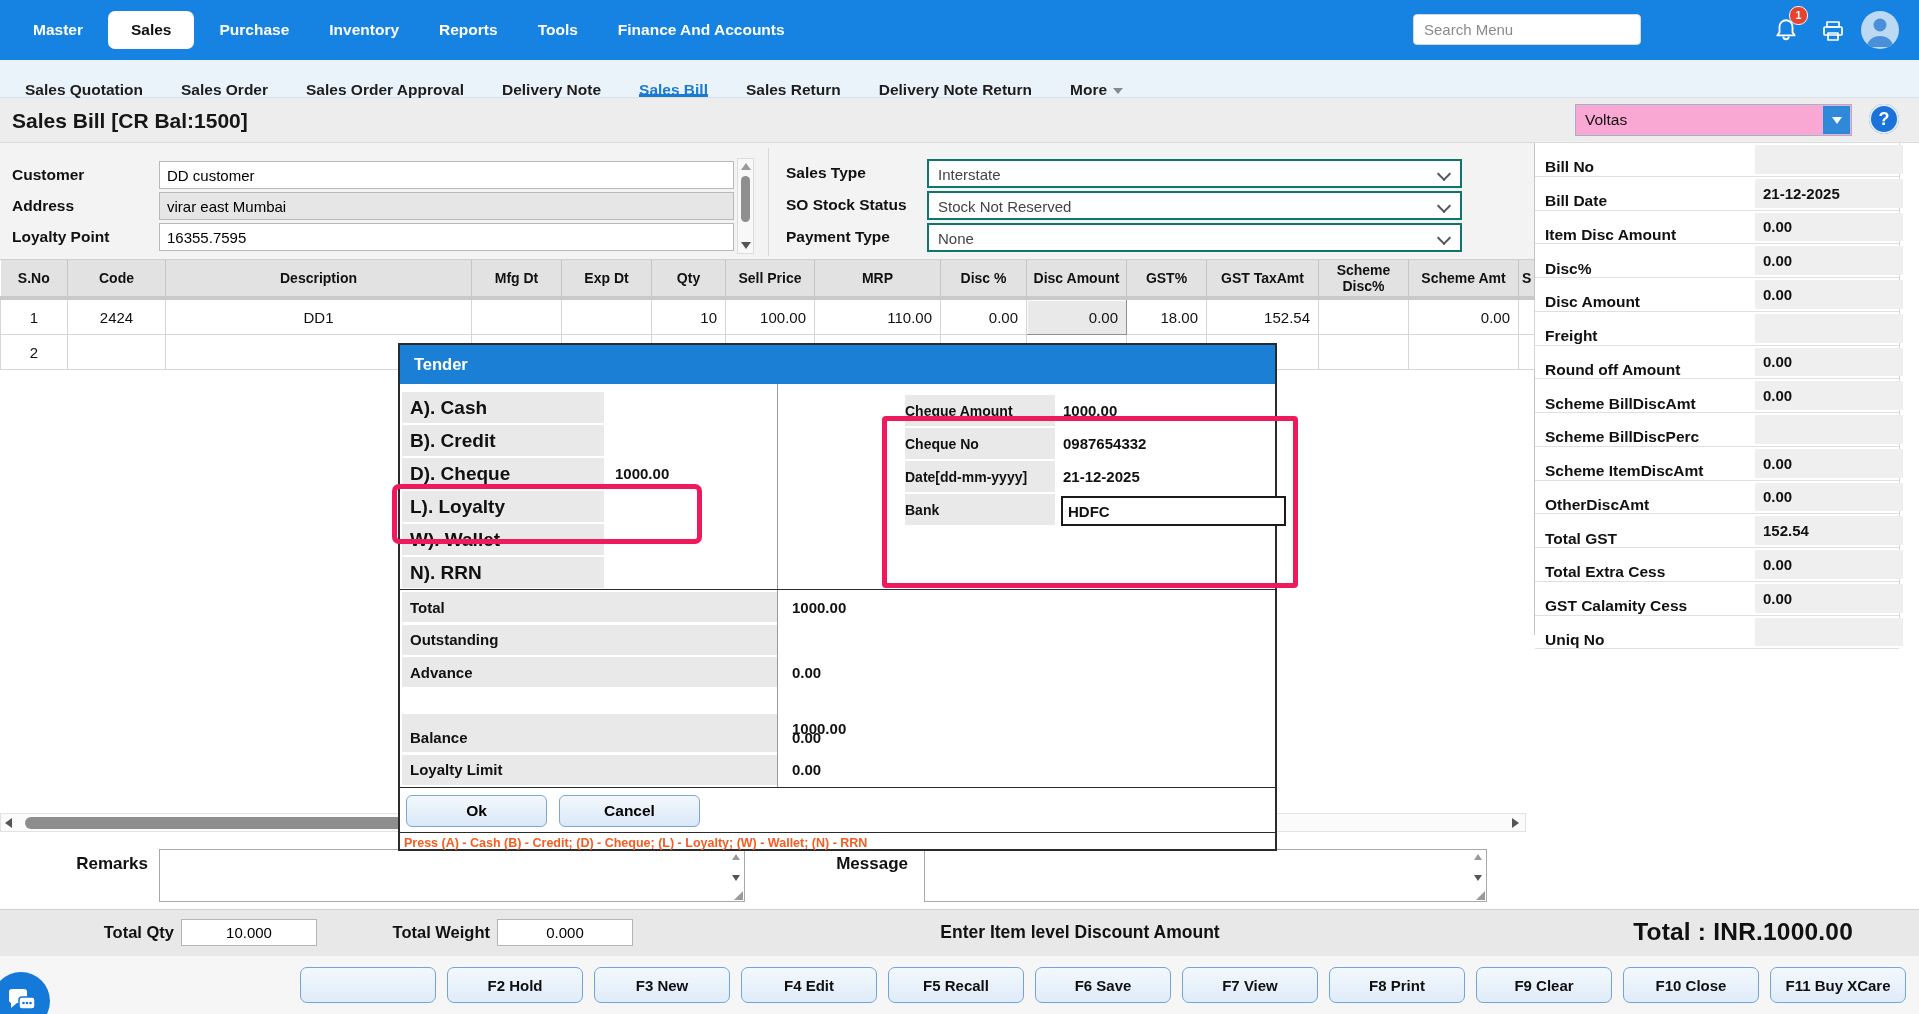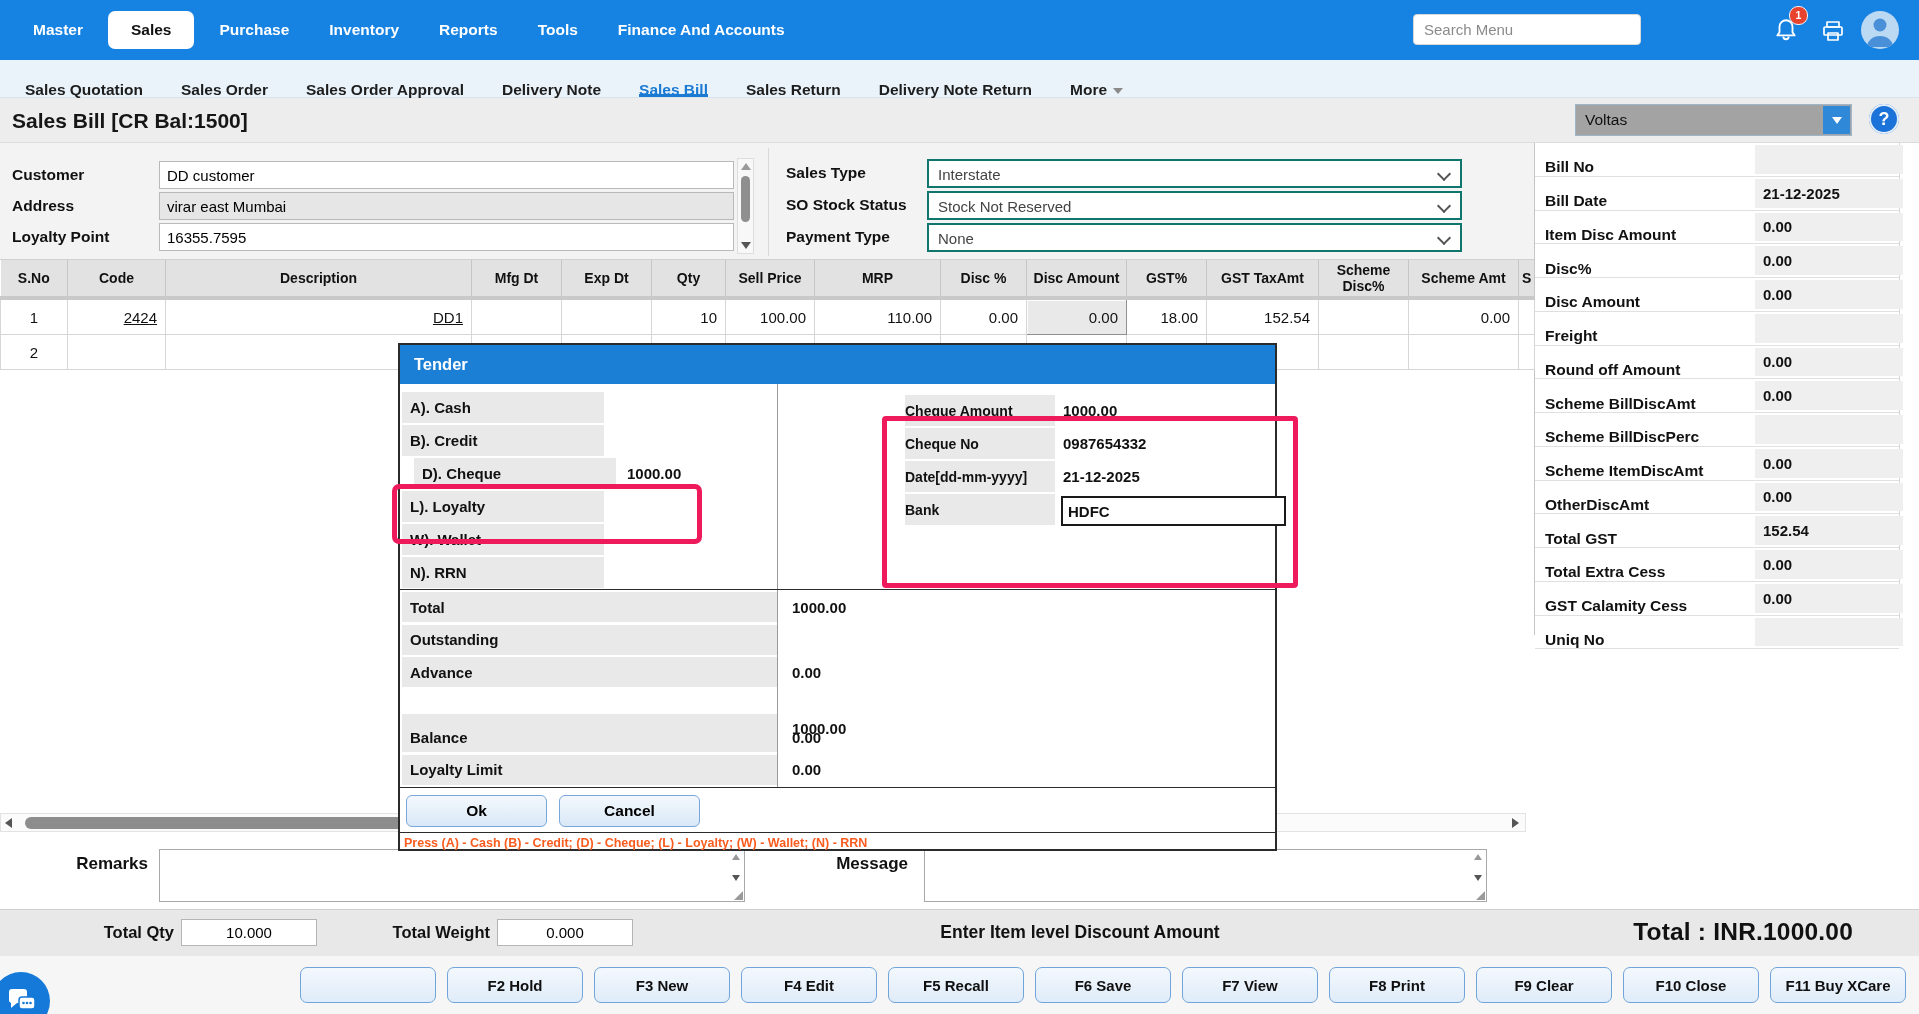--- a/index.html
+++ b/index.html
@@ -26,21 +26,21 @@
   .tab{font-weight:bold;font-size:15.5px;color:#1d1d1d;line-height:35px;margin:0 19px;white-space:nowrap;cursor:pointer;
        border-bottom:3px solid transparent;}
   .tab.active{color:#1b7ad2;border-bottom:3px solid #1b7ad2;}
   .tab-caret{display:none;width:0;height:0;border-left:5px solid transparent;border-right:5px solid transparent;
              border-top:6px solid #8a8a8a;margin-left:6px;vertical-align:middle;}
   .tab-caret.show{display:inline-block;}
 
   
   #titlebar{position:absolute;left:0;top:98px;width:1919px;height:45px;background:#ededed;border-bottom:1px solid #dcdcdc;box-sizing:border-box;}
   #page-title{position:absolute;left:12px;top:0;height:45px;line-height:45px;font-size:21px;font-weight:bold;color:#161616;}
-  #brand-select{position:absolute;left:1575px;top:6px;width:277px;height:32px;background:#a3a3a3;border:1px solid #9fb6ca;
+  #brand-select{position:absolute;left:1575px;top:6px;width:277px;height:32px;background:#f9a8d4;border:1px solid #9fb6ca;
                 box-sizing:border-box;font-size:15.5px;line-height:30px;padding-left:9px;cursor:pointer;}
   #brand-arrow{position:absolute;right:1px;top:1px;width:27px;height:28px;background:#2f88d8;display:flex;align-items:center;justify-content:center;}
   #brand-arrow::after{content:"";width:0;height:0;border-left:5px solid transparent;border-right:5px solid transparent;border-top:7px solid #fff;}
   #help-btn{position:absolute;left:1869px;top:6px;width:30px;height:30px;border-radius:50%;background:#1b72d8;color:#fff;
             font-weight:bold;font-size:18px;text-align:center;line-height:30px;cursor:pointer;box-shadow:0 0 0 2px #e4eefa inset;}
 
   
   #formband{position:absolute;left:0;top:143px;width:1534px;height:117px;background:#f3f3f3;border-bottom:1px solid #cfcfcf;box-sizing:border-box;}
   .cust-row{position:absolute;left:0;height:30px;width:100%;}
   .cust-label{position:absolute;left:12px;top:6px;font-weight:bold;font-size:15.5px;}
@@ -65,21 +65,21 @@
   .p-label{position:absolute;left:10px;top:8px;height:100%;display:flex;align-items:center;font-weight:bold;font-size:15.5px;white-space:nowrap;}
   .p-val{position:absolute;left:220px;top:2px;bottom:2px;width:140px;background:#efefef;font-weight:bold;font-size:15px;
          display:flex;align-items:center;padding-left:8px;}
 
   
   #grid{position:absolute;left:0;top:260px;width:1534px;}
   #grid table{border-collapse:collapse;table-layout:fixed;width:1534px;}
   #grid th{background:#e2e2e2;font-weight:bold;font-size:14px;height:36px;border-right:1px solid #c6c6c6;
            border-bottom:4px solid #c9c9c9;padding:0 3px;overflow:hidden;}
   #grid td{height:34px;border:1px solid #d6d6d6;font-size:15px;padding:0 8px;background:#fff;overflow:hidden;white-space:nowrap;}
-  #grid td.c{text-align:center;} #grid td.l{text-align:right;text-decoration:underline;} #grid td.r{text-align:right;}
+  #grid td.c{text-align:center;} #grid td.l{text-align:center;} #grid td.r{text-align:right;}
   #grid td.cell-focused{background:#e9e9e9;border:1px solid #8f8f8f;box-shadow:inset 1px 1px 0 #fdfdfd;}
 
   
   #hscroll{position:absolute;left:0;top:813px;width:1526px;height:19px;background:#fbfbfb;border:1px solid #e3e3e3;box-sizing:border-box;}
   #hscroll .left{position:absolute;left:4px;top:4px;width:0;height:0;border-top:5px solid transparent;border-bottom:5px solid transparent;border-right:7px solid #555;}
   #hscroll .thumb{position:absolute;left:24px;top:3px;width:748px;height:12px;background:#8d8d8d;border-radius:6px;}
   #hscroll .right{position:absolute;right:6px;top:4px;width:0;height:0;border-top:5px solid transparent;border-bottom:5px solid transparent;border-left:7px solid #555;}
 
   
   #remarksrow{position:absolute;left:0;top:845px;width:1919px;height:64px;background:#fff;}
@@ -103,21 +103,21 @@
   #fkeys{position:absolute;right:13px;top:11px;display:flex;gap:11px;}
   .fkey{min-width:136px;height:36px;background:linear-gradient(#f3f8fd,#dfecf9);border:1px solid #71a4da;border-radius:7px;
         font-weight:bold;font-size:15px;font-family:inherit;color:#101010;cursor:pointer;}
 
   
   #tender{position:absolute;left:398px;top:343px;width:879px;height:508px;background:#fff;border:2px solid #2b2b2b;
           box-sizing:border-box;z-index:50;overflow:visible;}
   #tender-title{height:39px;background:#1b7fd6;color:#fff;font-weight:bold;font-size:16.5px;line-height:39px;padding-left:14px;}
   #tender-body{position:relative;height:467px;}
   .tmode-row{position:absolute;left:2px;width:760px;height:33px;}
-  .tmode-label{position:absolute;left:0;top:0;width:202px;height:31px;background:#e9e9e9;font-weight:bold;font-size:15px;
+  .tmode-label{position:absolute;left:0;top:0;width:202px;height:31px;background:#e9e9e9;font-weight:bold;font-size:19px;
                display:flex;align-items:center;padding-left:8px;box-sizing:border-box;cursor:pointer;}
   .tmode-val{position:absolute;left:213px;top:0;height:31px;display:flex;align-items:center;font-weight:bold;font-size:15px;}
   #tender-vline{position:absolute;left:377px;top:0;width:1px;height:403px;background:#9a9a9a;}
   #tmode-sep{position:absolute;left:0;top:205px;width:100%;height:1px;background:#2b2b2b;}
   .cf-row{position:absolute;left:505px;width:390px;height:33px;}
   .cf-label{position:absolute;left:0;top:0;width:150px;height:31px;background:#e9e9e9;font-weight:bold;font-size:14px;
             display:flex;align-items:center;padding-left:0;box-sizing:border-box;}
   .cf-val{position:absolute;left:158px;top:0;height:31px;display:flex;align-items:center;font-weight:bold;font-size:15px;}
   .cf-val.focused-input{left:156px;top:2px;height:26px;width:216px;border:2px solid #1a1a1a;background:#fff;padding-left:5px;font-weight:bold;}
   .tsum-row{position:absolute;left:2px;width:873px;height:32.5px;}
@@ -518,21 +518,21 @@
         <div class="tmode-row" style="top: 8px;">
           <div class="tmode-label">A). Cash</div>
           <div class="tmode-val"></div>
         </div>
 
         <div class="tmode-row" style="top: 41px;">
           <div class="tmode-label">B). Credit</div>
           <div class="tmode-val"></div>
         </div>
 
-        <div class="tmode-row" style="top: 74px; margin-left: 12px;">
+        <div class="tmode-row" style="top: 74px;">
           <div class="tmode-label">D). Cheque</div>
           <div class="tmode-val">1000.00</div>
         </div>
 
         <div class="tmode-row" style="top: 107px;">
           <div class="tmode-label">L). Loyalty</div>
           <div class="tmode-val"></div>
         </div>
 
         <div class="tmode-row" style="top: 140px;">

